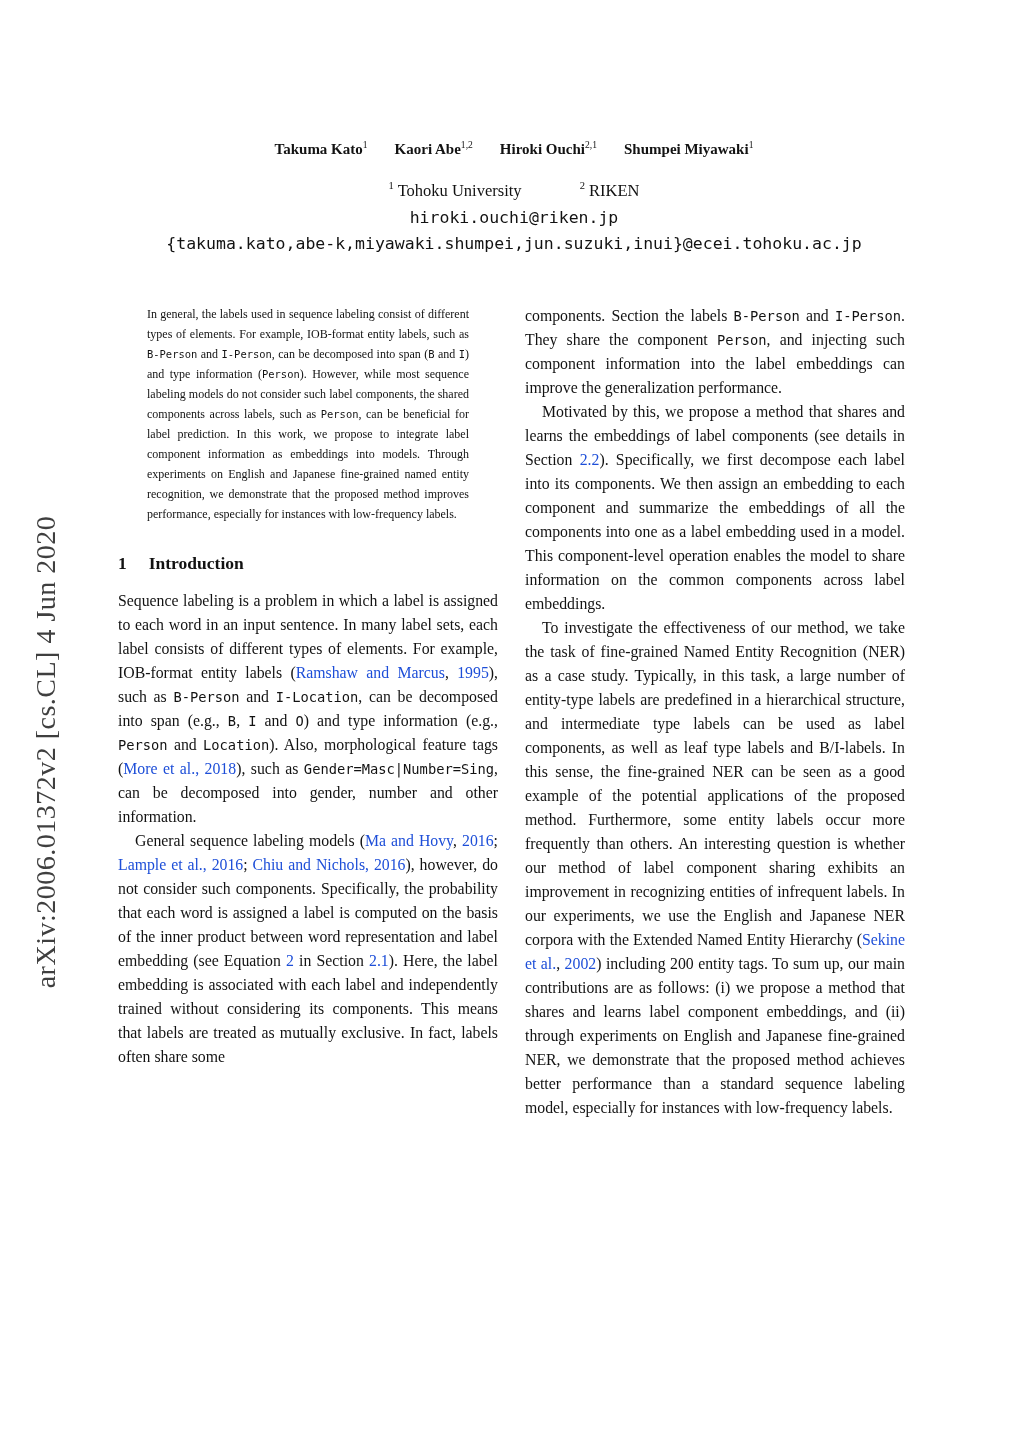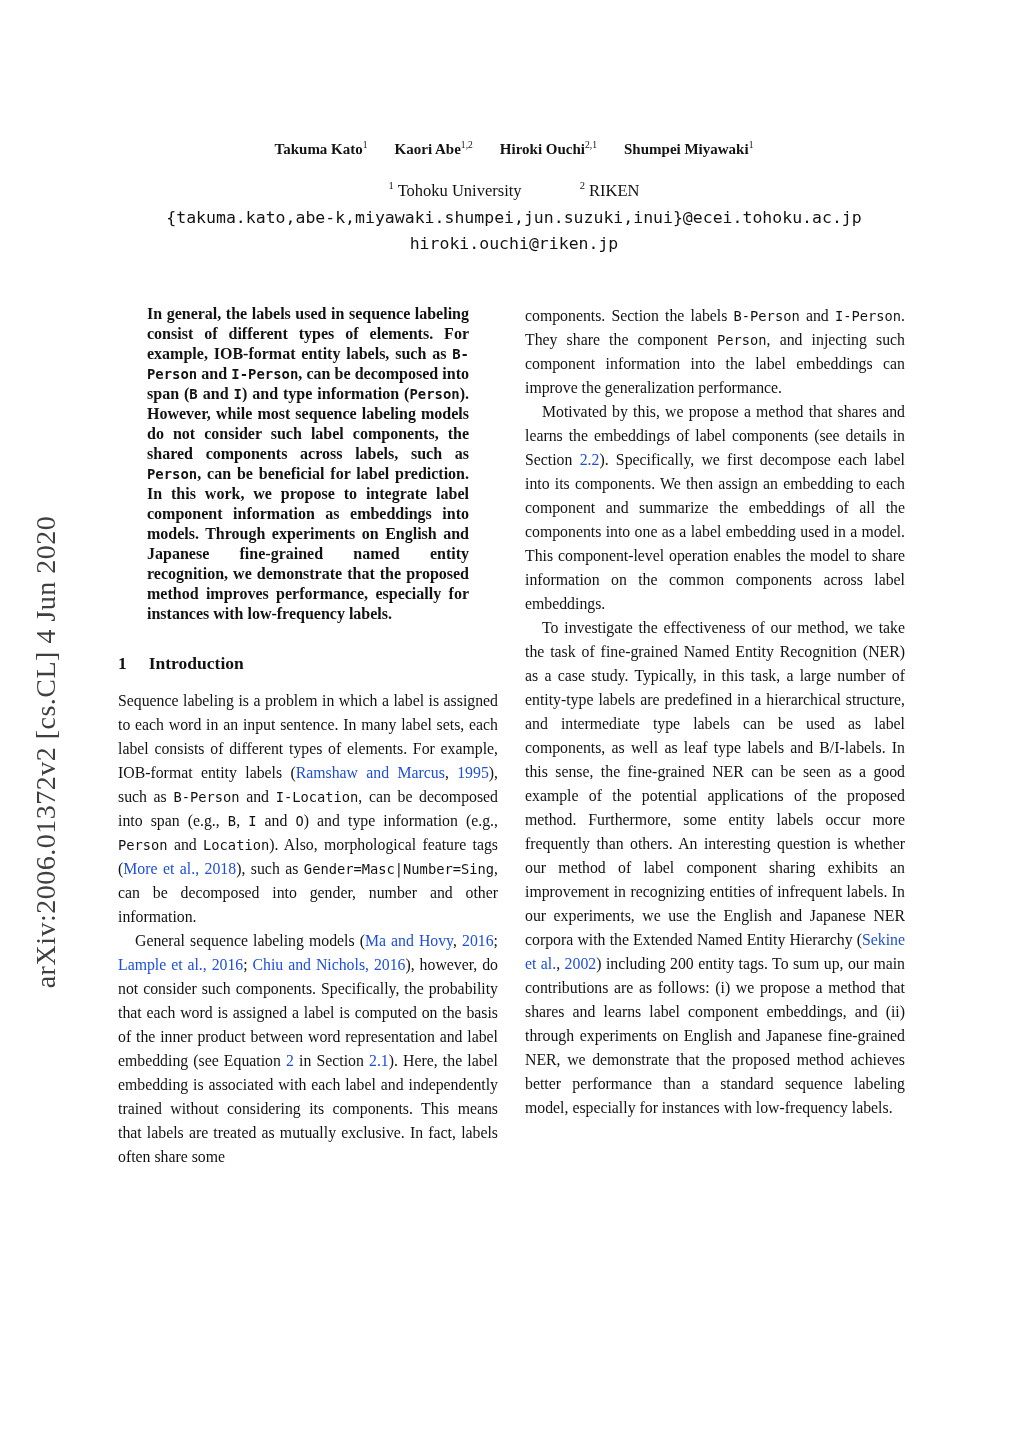--- a/index.html
+++ b/index.html
@@ -27,21 +27,21 @@
   .authors-block { margin-top: 26px; text-align: center; }
   .author-row { font-size: 15px; line-height: 1.55; }
   .affil-row { font-size: 16.5px; margin-top: 19px; }
   .emails { margin-top: 4px; font-family: "DejaVu Sans Mono", "Liberation Mono", monospace; font-size: 16.5px; line-height: 1.6; }
 
   .columns { display: flex; gap: 27px; margin-top: 46px; }
   .col { width: 380px; text-align: justify; font-size: 15.8px; line-height: 24px; }
 
   .abstract-wrap { padding: 0 29px; }
   .abstract-heading { text-align: center; font-weight: bold; font-size: 17px; margin-bottom: 10px; }
-  .abstract-body { font-size: 16px; line-height: 20px; text-align: justify; font-weight: bold; }
+  .abstract-body { font-size: 12px; line-height: 20px; text-align: justify; }
 
   .section-heading { font-weight: bold; font-size: 17.5px; margin-top: 27px; margin-bottom: 14px; display: flex; }
   .section-number { margin-right: 22px; }
 
   p.para { text-align: justify; }
   p.para.indent { text-indent: 17px; }
   p.para + p.para { margin-top: 0; }
 
   
   .s-mono { font-family: "DejaVu Sans Mono", "Liberation Mono", monospace; font-size: 0.87em; }
@@ -58,22 +58,22 @@
 
   <div class="arxiv-strip">arXiv:2006.01372v2  [cs.CL]  4 Jun 2020</div>
 
   <div class="content">
 
 
     <div class="authors-block">
       <div class="author-row"><span class="s-b">Takuma Kato</span><span class="s-sup">1</span><span class="s-gap"></span><span class="s-b">Kaori Abe</span><span class="s-sup">1,2</span><span class="s-gap"></span><span class="s-b">Hiroki Ouchi</span><span class="s-sup">2,1</span><span class="s-gap"></span><span class="s-b">Shumpei Miyawaki</span><span class="s-sup">1</span></div>
       <div class="affil-row"><span class="s-sup">1</span><span> Tohoku University</span><span class="s-gapwide"></span><span class="s-sup">2</span><span> RIKEN</span></div>
       <div class="emails">
+        <div>hiroki.ouchi@riken.jp</div>
         <div>{takuma.kato,abe-k,miyawaki.shumpei,jun.suzuki,inui}@ecei.tohoku.ac.jp</div>
-        <div>hiroki.ouchi@riken.jp</div>
       </div>
     </div>
 
     <div class="columns">
 
       <div class="col">
         <div class="abstract-wrap">
           <p class="abstract-body para"><span>In general, the labels used in sequence labeling consist of different types of elements. For example, IOB-format entity labels, such as </span><span class="s-mono">B-Person</span><span> and </span><span class="s-mono">I-Person</span><span>, can be decomposed into span (</span><span class="s-mono">B</span><span> and </span><span class="s-mono">I</span><span>) and type information (</span><span class="s-mono">Person</span><span>). However, while most sequence labeling models do not consider such label components, the shared components across labels, such as </span><span class="s-mono">Person</span><span>, can be beneficial for label prediction. In this work, we propose to integrate label component information as embeddings into models. Through experiments on English and Japanese fine-grained named entity recognition, we demonstrate that the proposed method improves performance, especially for instances with low-frequency labels.</span></p>
         </div>
 

